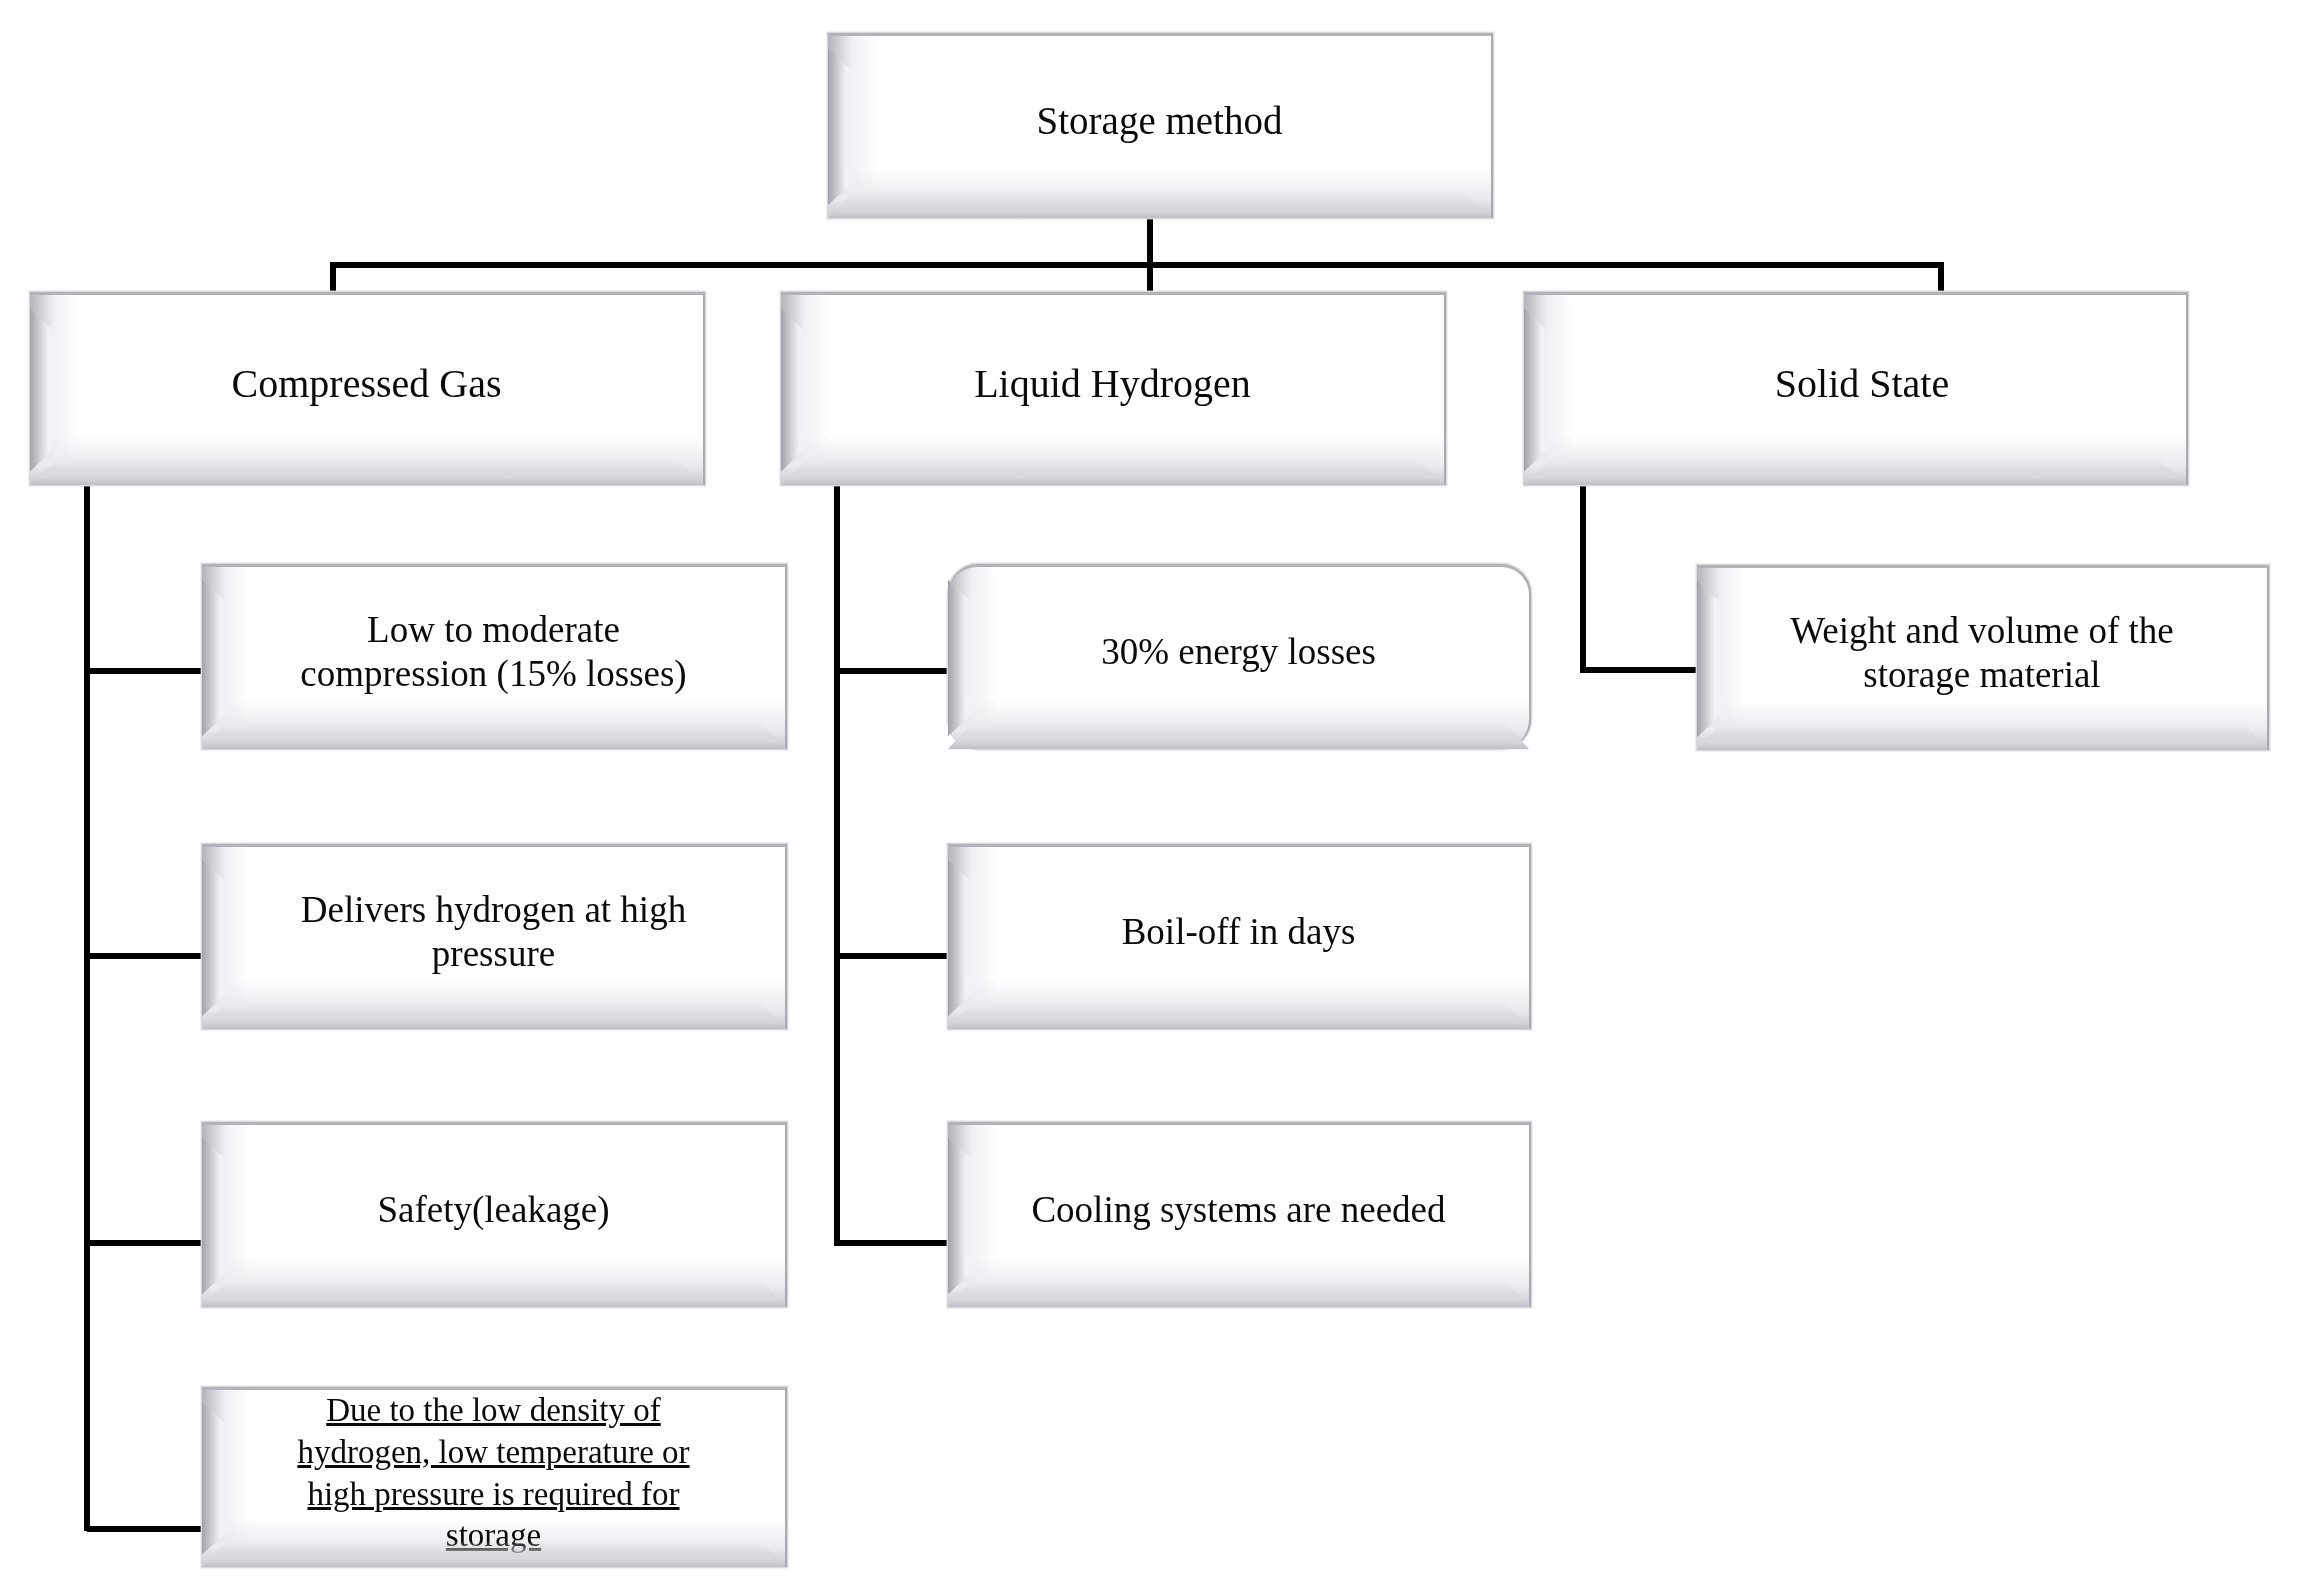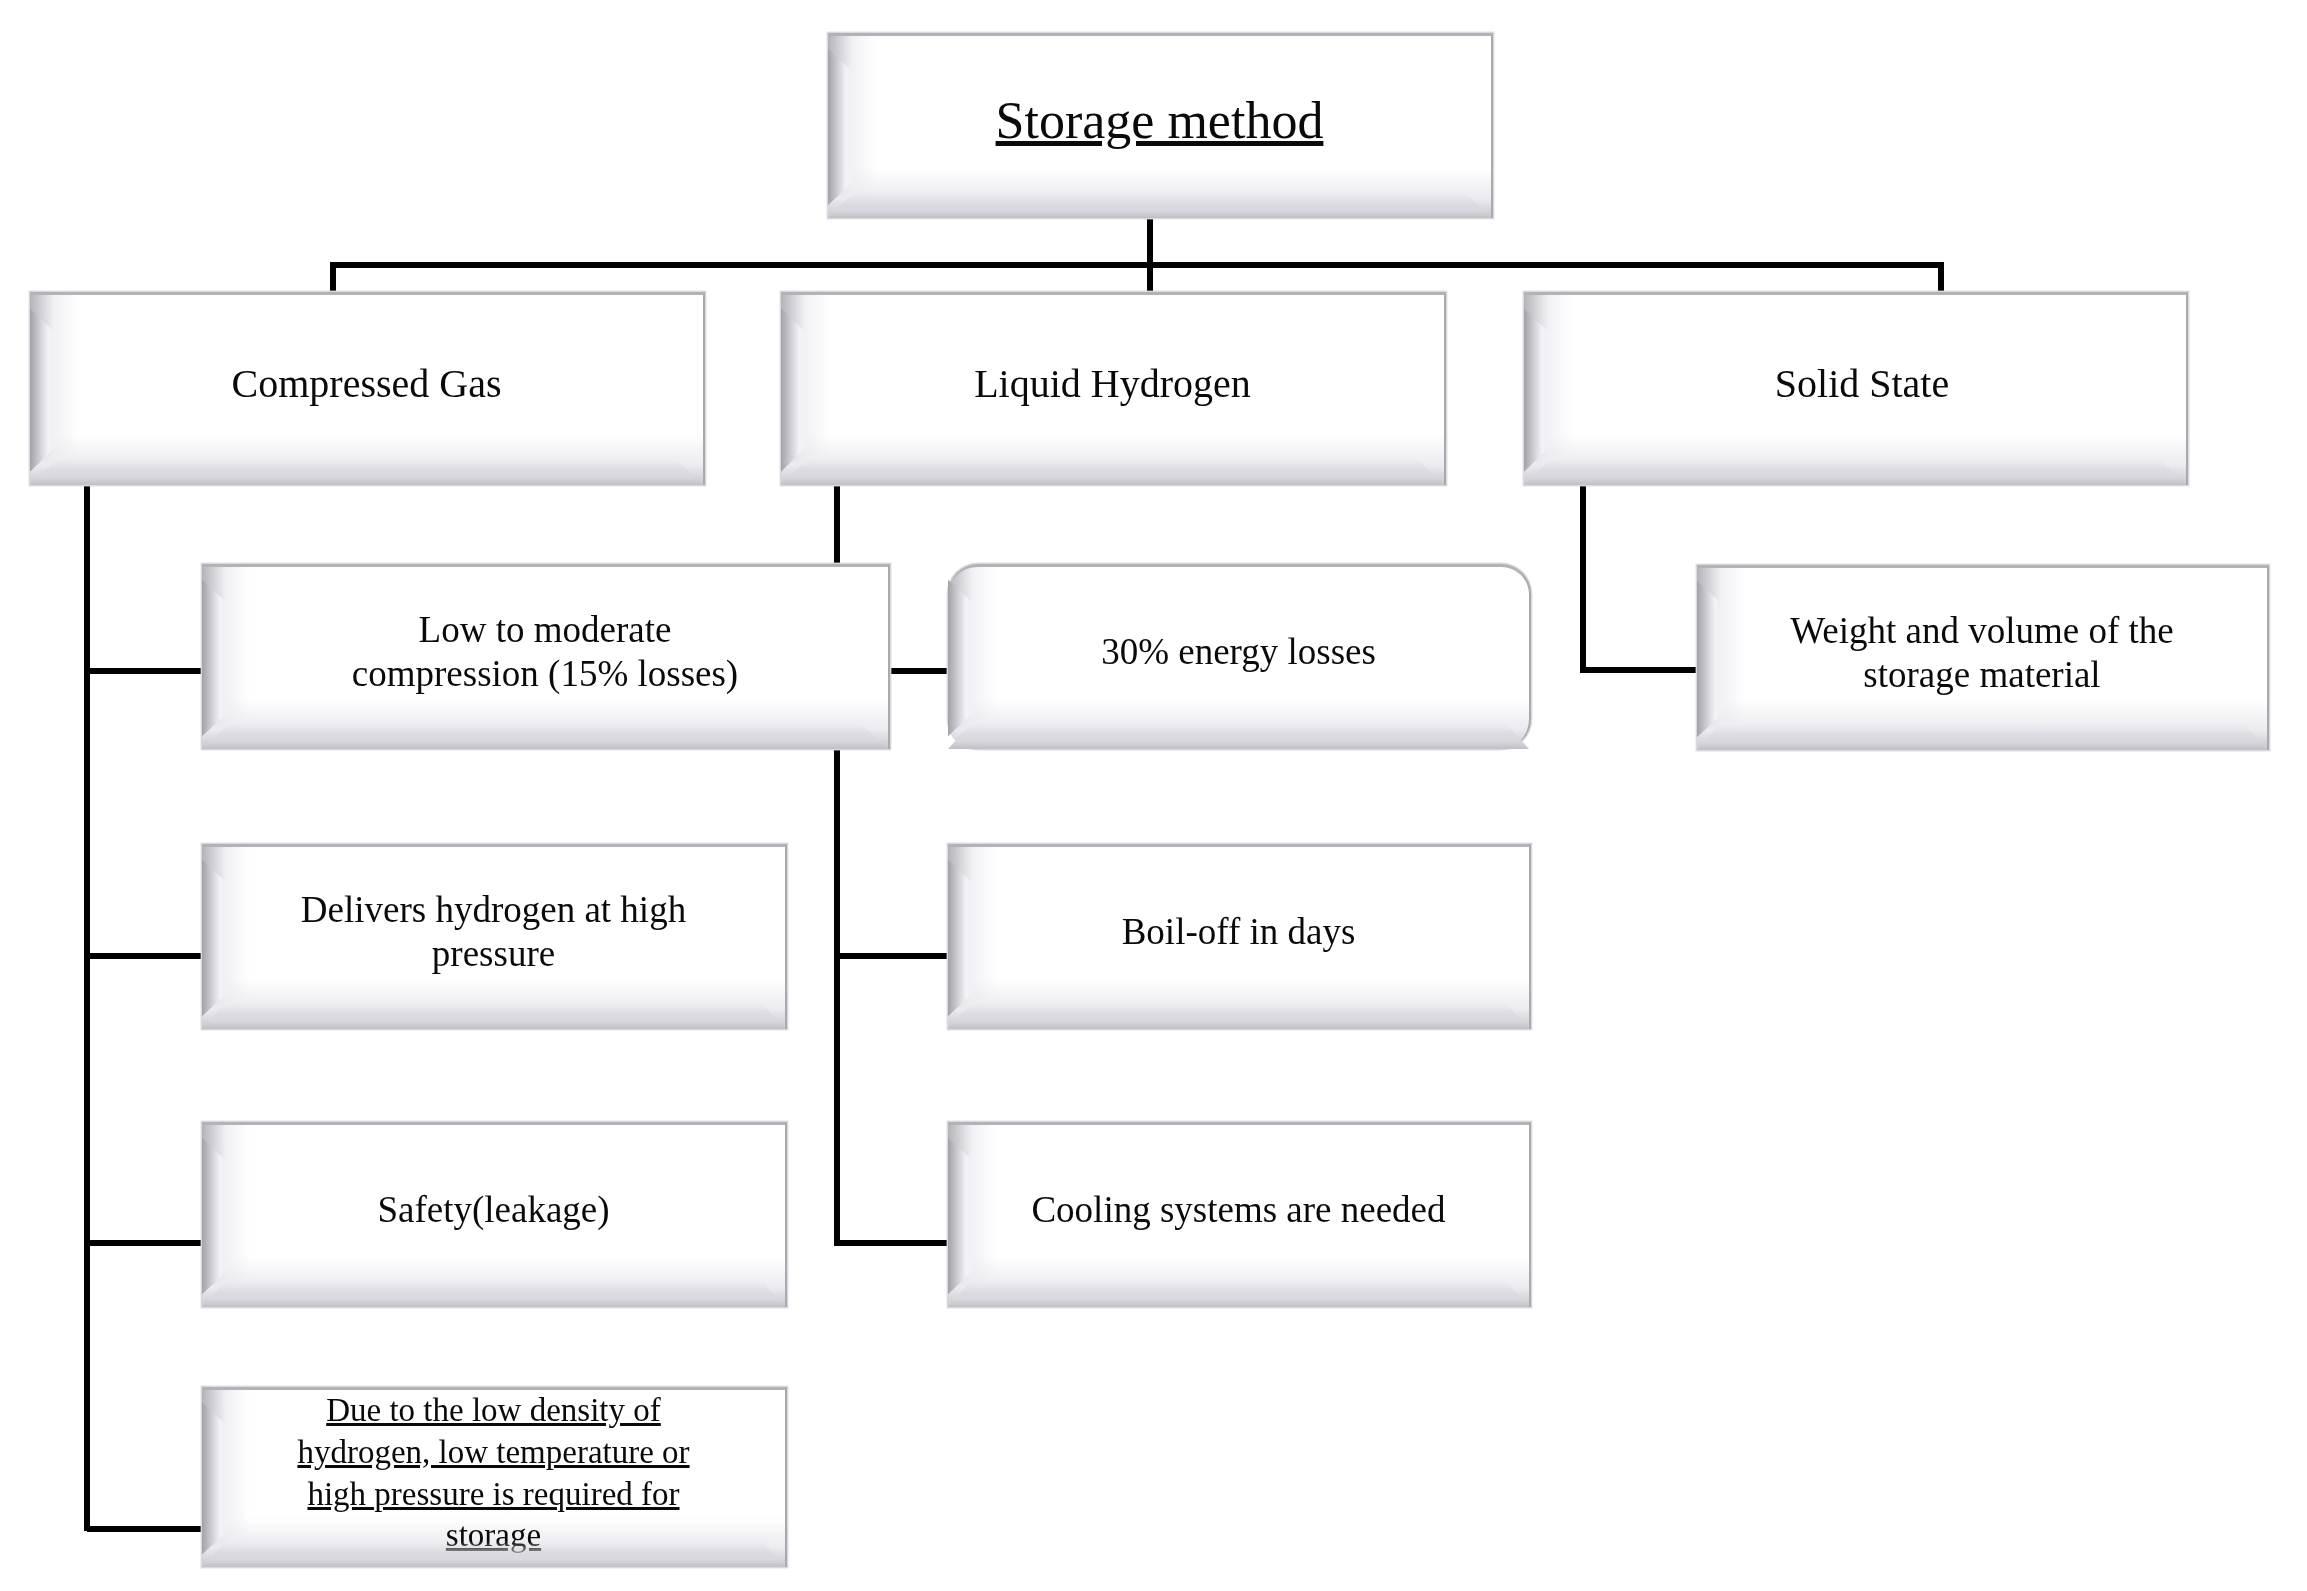--- a/index.html
+++ b/index.html
@@ -47,21 +47,21 @@
   }
   .node::after { 
     content: "";
     position: absolute;
     left: 0; bottom: 0;
     width: 100%; height: 26px;
     background: linear-gradient(to bottom, rgba(255,255,255,0), #d8d8de 70%, #bfbfc6);
     clip-path: polygon(0 100%, 4% 0, 96% 0, 100% 100%);
     pointer-events: none;
   }
-  .lvl1 { font-size: 52px; text-decoration: underline; }
+  .lvl1 { font-size: 39px; }
   .lvl2 { font-size: 40px; }
   .child { font-size: 37px; }
   .child--small {
     font-size: 33px;
     line-height: 1.26;
     padding: 4.3px 10px 14.3px 10px;
   }
 
   
   .conn {
@@ -95,21 +95,21 @@
   <div class="conn" style="left:1583px; top:667px;  width:118px; height:5.7px;"></div>
 
   <div class="node lvl1" style="left:828px; top:33px; width:665px; height:185px;">Storage method</div>
 
   <div class="node lvl2" style="left:30px; top:292px; width:675px; height:193px;">Compressed Gas</div>
 
   <div class="node lvl2" style="left:781px; top:292px; width:665px; height:193px;">Liquid Hydrogen</div>
 
   <div class="node lvl2" style="left:1524px; top:292px; width:664px; height:193px;padding-left:31px;">Solid State</div>
 
-  <div class="node child" style="left:202px; top:564px; width:688px; height:185px;">Low to moderate
+  <div class="node child" style="left:202px; top:564px; width:585px; height:185px;">Low to moderate
 compression (15% losses)</div>
 
   <div class="node child" style="left:202px; top:844px; width:585px; height:185px;">Delivers hydrogen at high
 pressure</div>
 
   <div class="node child" style="left:202px; top:1122px; width:585px; height:185px;">Safety(leakage)</div>
 
   <div class="node child child--small" style="left:202px; top:1387px; width:585px; height:180px;text-decoration:underline;">Due to the low density of
 hydrogen, low temperature or
 high pressure is required for

